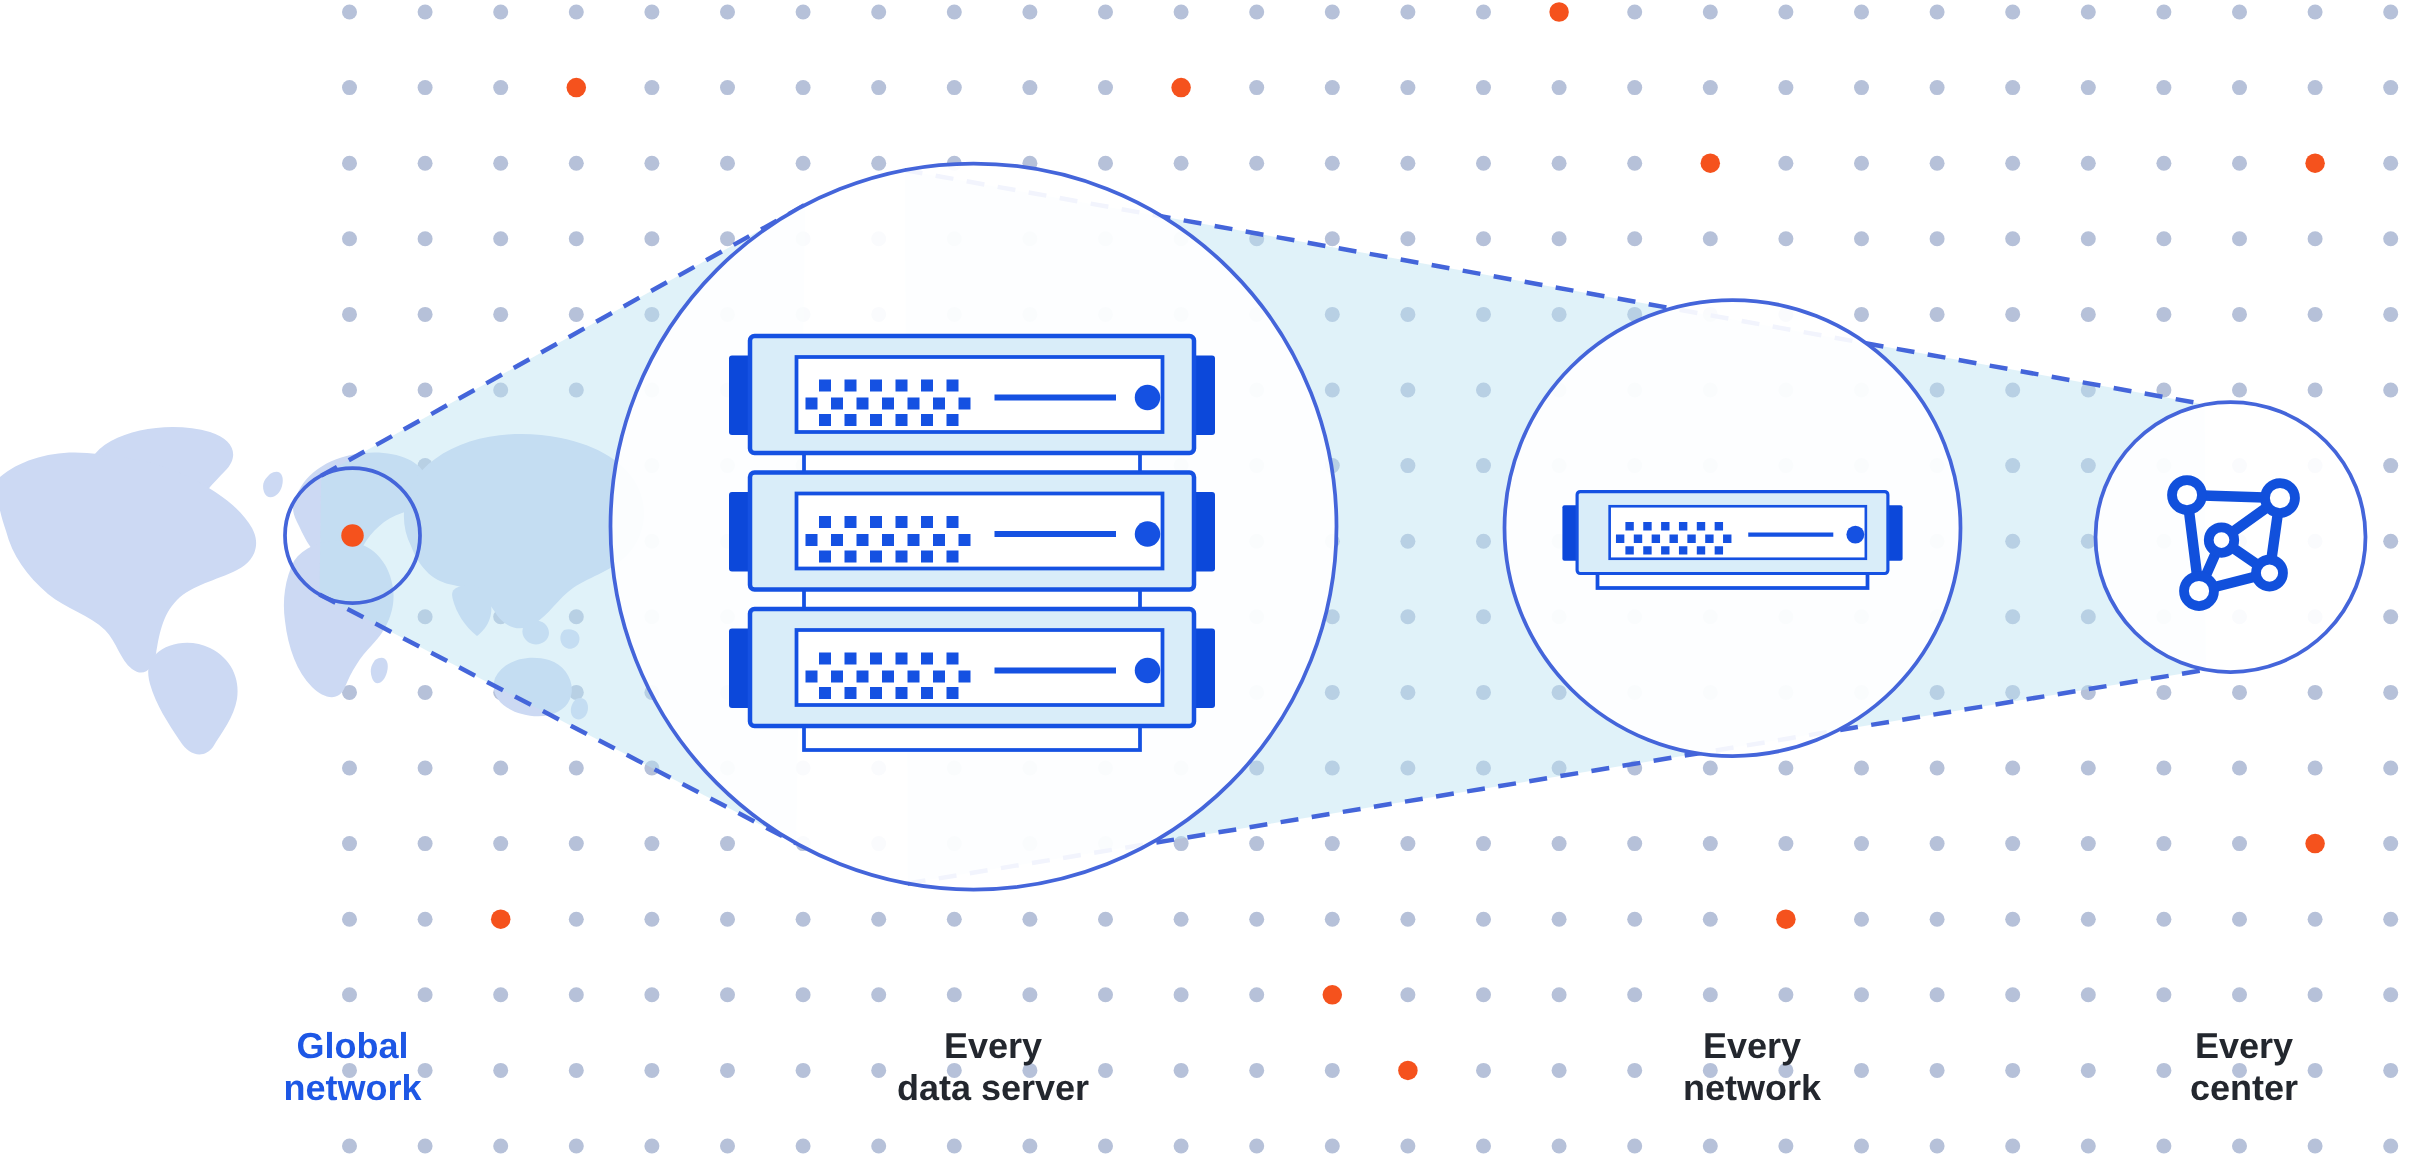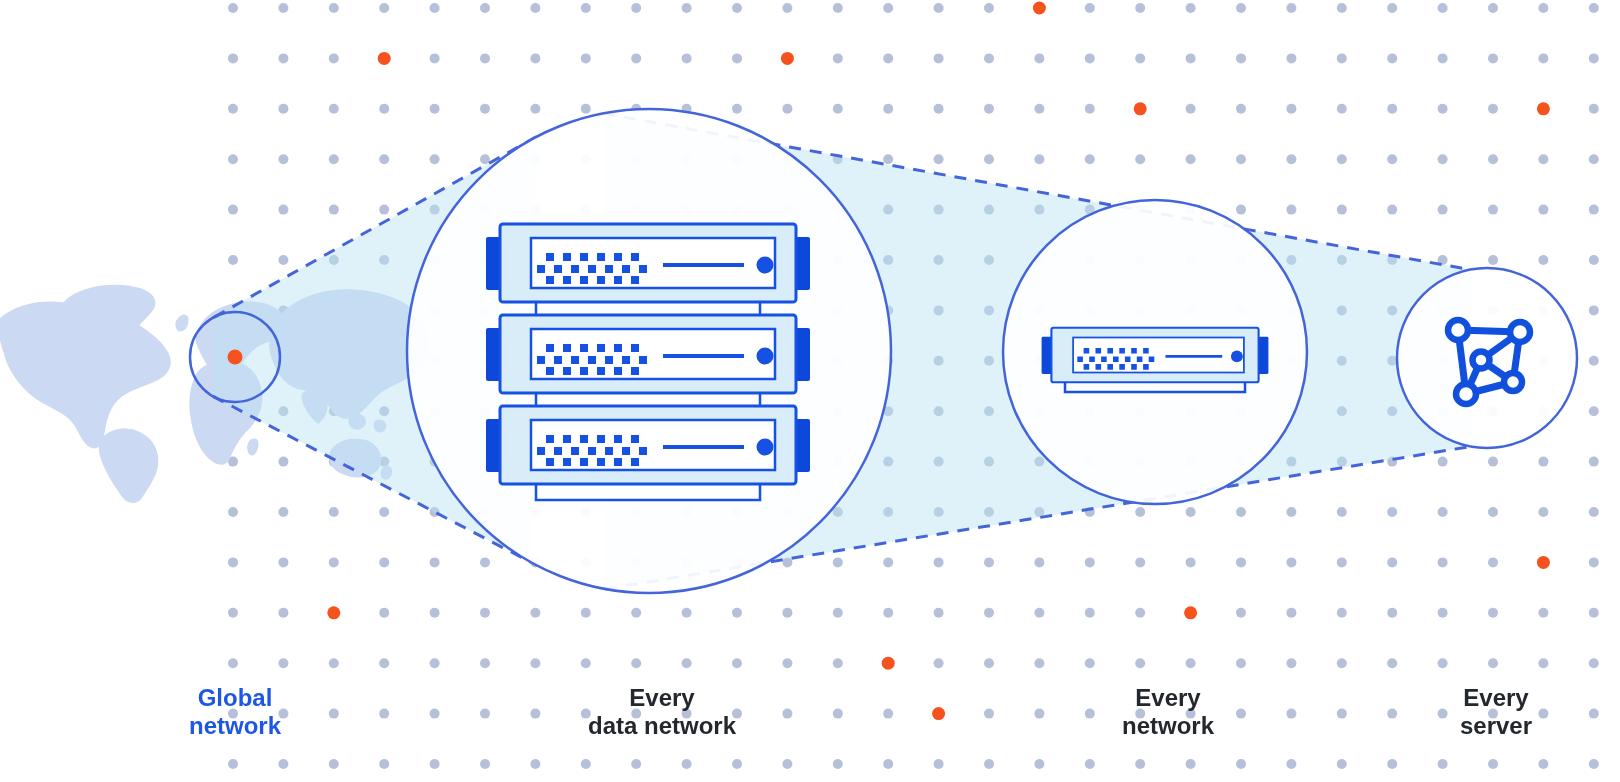--- a/index.html
+++ b/index.html
@@ -549,16 +549,16 @@
       <path class="net-edge" d="M1458 330 L1520 332 M1458 330 L1466 394 M1520 332 L1481 360 M1520 332 L1513 382 M1481 360 L1466 394 M1481 360 L1513 382 M1466 394 L1513 382"></path>
       <circle class="net-node" cx="1458" cy="330" r="10"></circle>
       <circle class="net-node" cx="1520" cy="332" r="10"></circle>
       <circle class="net-node" cx="1481" cy="360" r="8.5"></circle>
       <circle class="net-node" cx="1466" cy="394" r="10"></circle>
       <circle class="net-node" cx="1513" cy="382" r="9"></circle>
     </g>
   </svg>
 
   <div class="caption blue" style="left:235px"><span>Global</span><br><span>network</span></div>
-  <div class="caption" style="left:662px"><span>Every</span><br><span>data network</span></div>
+  <div class="caption" style="left:662px"><span>Every</span><br><span>data server</span></div>
   <div class="caption" style="left:1168px"><span>Every</span><br><span>network</span></div>
-  <div class="caption" style="left:1496px"><span>Every</span><br><span>server</span></div>
+  <div class="caption" style="left:1496px"><span>Every</span><br><span>center</span></div>
 </div>
 
 </body></html>

